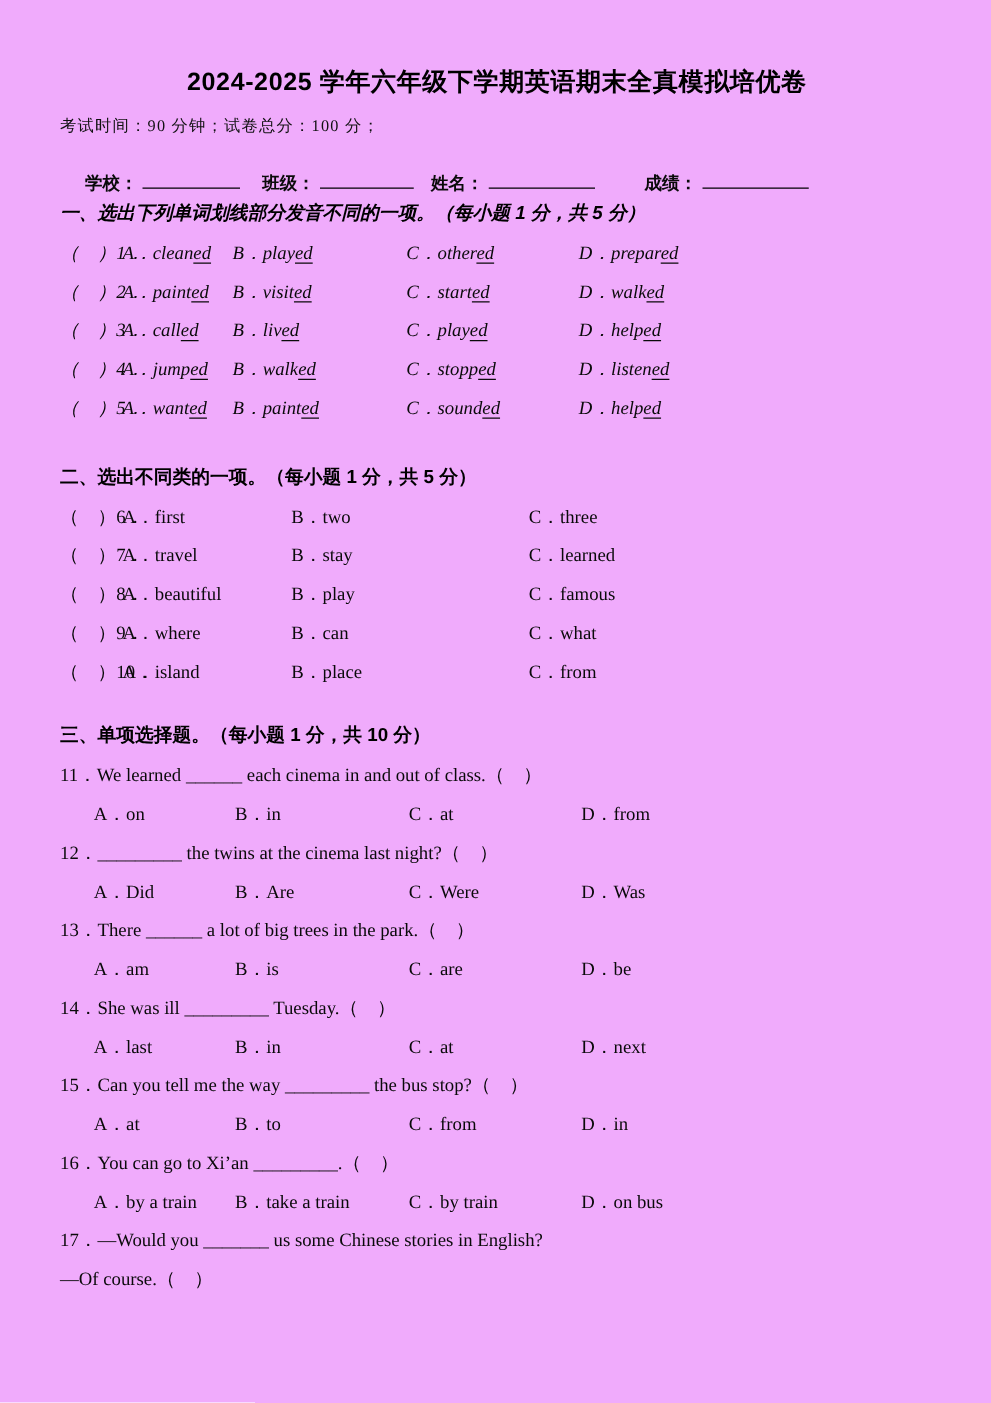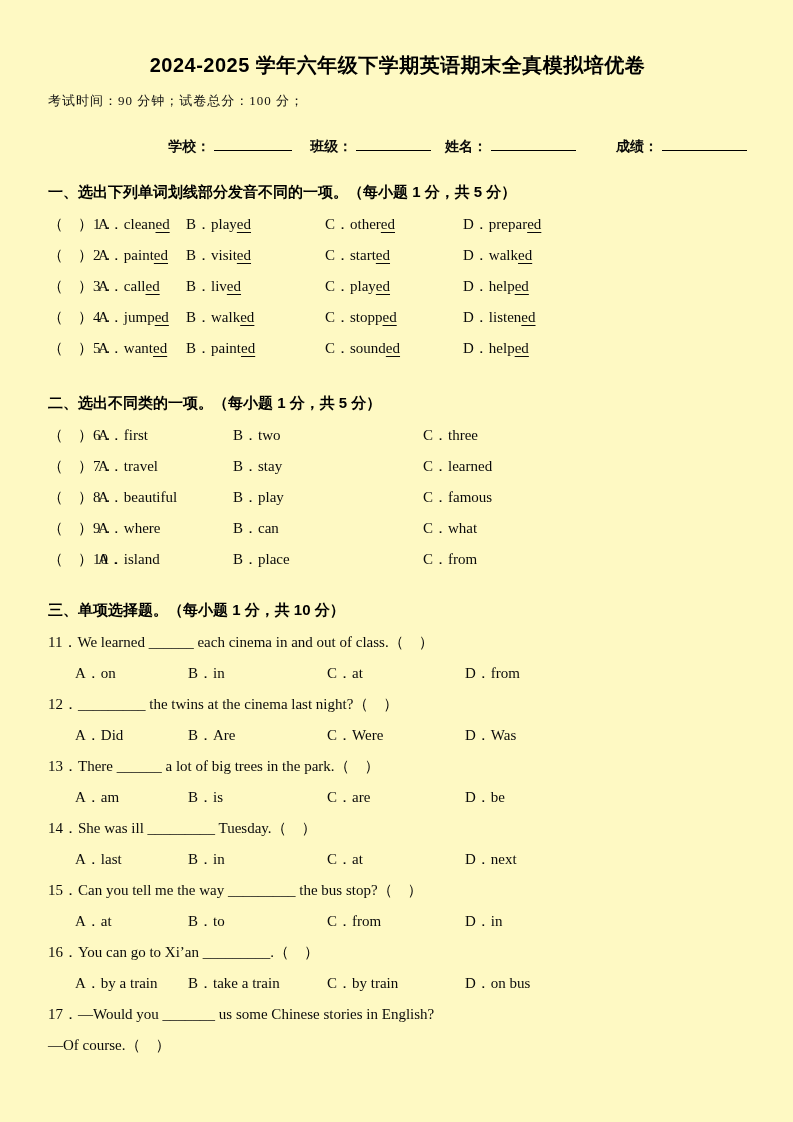--- a/index.html
+++ b/index.html
@@ -1,42 +1,42 @@
 <!DOCTYPE html>
 <html><head>
 <meta charset="utf-8">
 <style>
   html,body{margin:0;padding:0;background:#ffffff;}
   .page{
-    width:793px;height:1122px;background:#fef9c3;color:#0a0a0a;
+    width:793px;height:1122px;background:#f0abfc;color:#0a0a0a;
     font-family:"Liberation Serif","DejaVu Serif",serif;
     box-sizing:border-box;padding:52px 46px 0 48px;position:relative;overflow:hidden;
   }
   .title{
     text-align:center;margin:0 0 13px 0;
     font-family:"Liberation Sans","DejaVu Sans",sans-serif;
     font-weight:700;font-size:20px;letter-spacing:.5px;color:#000;
   }
   .subtitle{
     text-align:left;font-size:13px;letter-spacing:1px;color:#111;
     margin:0 0 27px 0;
   }
   .info-row{
     font-family:"Liberation Sans","DejaVu Sans",sans-serif;
-    font-weight:700;font-size:14px;margin:0 0 0 20px;height:24px;white-space:nowrap;text-align:right;
+    font-weight:700;font-size:14px;margin:0 0 0 20px;height:24px;white-space:nowrap;
   }
   .ifield{display:inline-block;}
   .f1{margin-right:14px}.f2{margin-right:10px}.f3{margin-right:36px}
   .blank{display:inline-block;border-bottom:1px solid #000;height:13px;margin-left:4px;}
   .w78{width:78px}.w75{width:75px}.w85{width:85px}
   .sec-heading{
     font-family:"Liberation Sans","DejaVu Sans",sans-serif;
     font-weight:700;font-size:15px;margin:0 0 9px 0;color:#000;
   }
-  .sec1{margin-top:22px;}
+  .sec1{font-style:italic;}
   .sec2{margin-top:28px;}
   .sec3{margin-top:24px;}
   .qrow{position:relative;height:31px;font-size:15px;}
   .qrow>span{position:absolute;top:4px;white-space:nowrap;}
   .cNum{left:0;}
   .s1 .cA{left:50px}.s1 .cB{left:138px}.s1 .cC{left:277px}.s1 .cD{left:415px}
   .s2 .cA{left:50px}.s2 .cB{left:185px}.s2 .cC{left:375px}
   .orow .cA{left:27px}.orow .cB{left:140px}.orow .cC{left:279px}.orow .cD{left:417px}
   .stem{position:relative;height:31px;font-size:15px;white-space:nowrap;padding-top:4px;box-sizing:border-box;}
   .ul{text-decoration:underline;text-underline-offset:3px;}

